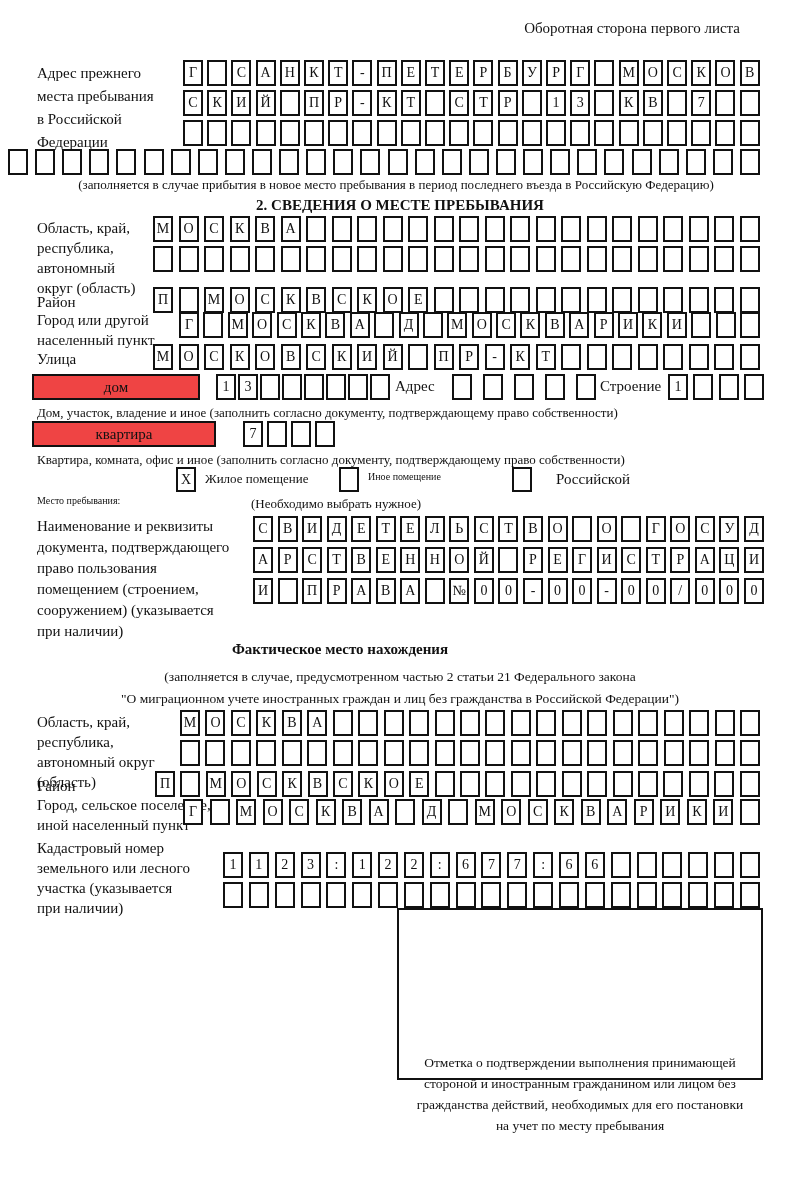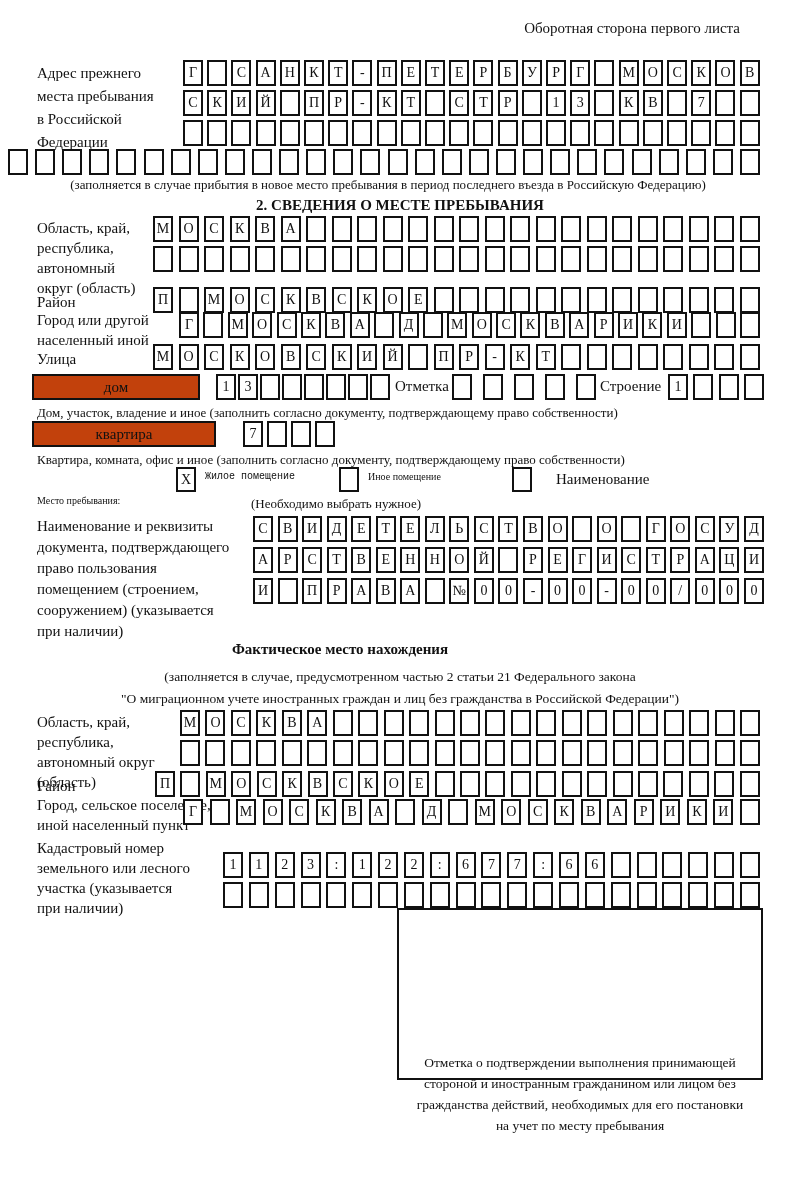--- a/index.html
+++ b/index.html
@@ -13,21 +13,21 @@
   .center{text-align:center;}
   .bold{font-weight:bold;}
   .cellrow{position:absolute;display:flex;justify-content:space-between;height:26px;}
   .cell{
     flex:0 0 20px;height:26px;box-sizing:border-box;border:2px solid #111;
     display:flex;align-items:center;justify-content:center;
     font-size:14px;line-height:1;background:#fff;
   }
   .labelbox{
     position:absolute;box-sizing:border-box;border:2px solid #111;height:26px;
-    display:flex;align-items:center;justify-content:center;font-size:15px;background:#c2410c;
+    display:flex;align-items:center;justify-content:center;font-size:15px;background:#ef4444;
   }
   .checkbox{
     position:absolute;width:20px;height:25px;box-sizing:border-box;border:2px solid #111;
     display:flex;align-items:center;justify-content:center;font-size:14px;background:#fff;
   }
   .stampbox{position:absolute;box-sizing:border-box;border:2px solid #111;background:#fff;}
   .caption4{position:absolute;font-size:13.5px;line-height:21px;text-align:center;white-space:pre-line;}
 </style>
 </head>
 <body>
@@ -141,21 +141,21 @@
       <span class="cell"></span>
       <span class="cell"></span>
       <span class="cell"></span>
       <span class="cell"></span>
       <span class="cell"></span>
       <span class="cell"></span>
       <span class="cell"></span>
       <span class="cell"></span>
       <span class="cell"></span>
     </div>
-  <div class="note center" style="left:0;top:176px;width:776px;">(заполняется в случае прибытия в новое место пребывания в период последнего въезда в Российскую Федерацию)</div>
+  <div class="note center" style="left:0;top:176px;width:776px;padding-left:8px;">(заполняется в случае прибытия в новое место пребывания в период последнего въезда в Российскую Федерацию)</div>
 
   <div class="abs center bold" style="left:0;top:197px;width:800px;font-size:15px;">2. СВЕДЕНИЯ О МЕСТЕ ПРЕБЫВАНИЯ</div>
 
   <div class="label" style="left:37px;top:218px;">Область, край,
 республика,
 автономный
 округ (область)</div>
   <div class="cellrow" style="left:153px;top:216px;width:607px;">
       <span class="cell">М</span>
       <span class="cell">О</span>
@@ -231,21 +231,21 @@
       <span class="cell"></span>
       <span class="cell"></span>
       <span class="cell"></span>
       <span class="cell"></span>
       <span class="cell"></span>
       <span class="cell"></span>
       <span class="cell"></span>
     </div>
 
   <div class="label" style="left:37px;top:310px;">Город или другой
-населенный иной</div>
+населенный пункт</div>
   <div class="cellrow" style="left:179px;top:312px;width:581px;">
       <span class="cell">Г</span>
       <span class="cell"></span>
       <span class="cell">М</span>
       <span class="cell">О</span>
       <span class="cell">С</span>
       <span class="cell">К</span>
       <span class="cell">В</span>
       <span class="cell">А</span>
       <span class="cell"></span>
@@ -298,21 +298,21 @@
   <div class="cellrow" style="left:216px;top:374px;width:174px;">
       <span class="cell">1</span>
       <span class="cell">3</span>
       <span class="cell"></span>
       <span class="cell"></span>
       <span class="cell"></span>
       <span class="cell"></span>
       <span class="cell"></span>
       <span class="cell"></span>
     </div>
-  <div class="abs" style="left:395px;top:378px;font-size:15px;">Отметка</div>
+  <div class="abs" style="left:395px;top:378px;font-size:15px;">Адрес</div>
   <div class="cellrow" style="left:452px;top:374px;width:144px;">
       <span class="cell"></span>
       <span class="cell"></span>
       <span class="cell"></span>
       <span class="cell"></span>
       <span class="cell"></span>
     </div>
   <div class="abs" style="left:600px;top:378px;font-size:15px;text-align:center;">Строение</div>
   <div class="cellrow" style="left:668px;top:374px;width:96px;">
       <span class="cell">1</span>
@@ -326,25 +326,25 @@
   <div class="cellrow" style="left:243px;top:421px;width:92px;">
       <span class="cell">7</span>
       <span class="cell"></span>
       <span class="cell"></span>
       <span class="cell"></span>
     </div>
   <div class="note" style="left:37px;top:451px;">Квартира, комната, офис и иное (заполнить согласно документу, подтверждающему право собственности)</div>
 
   <div class="abs" style="left:37px;top:495px;font-size:10px;">Место пребывания:</div>
   <div class="checkbox" style="left:176px;top:467px;">X</div>
-  <div class="abs" style="left:205px;top:471px;font-size:10px;font-family:Liberation Mono, monospace;">Жилое помещение</div>
+  <div class="abs" style="left:205px;top:471px;font-size:13px;">Жилое помещение</div>
   <div class="checkbox" style="left:339px;top:467px;"></div>
   <div class="abs" style="left:368px;top:471px;font-size:10px;">Иное помещение</div>
   <div class="checkbox" style="left:512px;top:467px;"></div>
-  <div class="abs" style="left:556px;top:471px;font-size:15px;">Наименование</div>
+  <div class="abs" style="left:556px;top:471px;font-size:15px;">Российской</div>
   <div class="note center" style="left:136px;top:495px;width:400px;">(Необходимо выбрать нужное)</div>
 
   <div class="label" style="left:37px;top:516px;line-height:21px;">Наименование и реквизиты
 документа, подтверждающего
 право пользования
 помещением (строением,
 сооружением) (указывается
 при наличии)</div>
   <div class="cellrow" style="left:253px;top:516px;width:511px;">
       <span class="cell">С</span>

